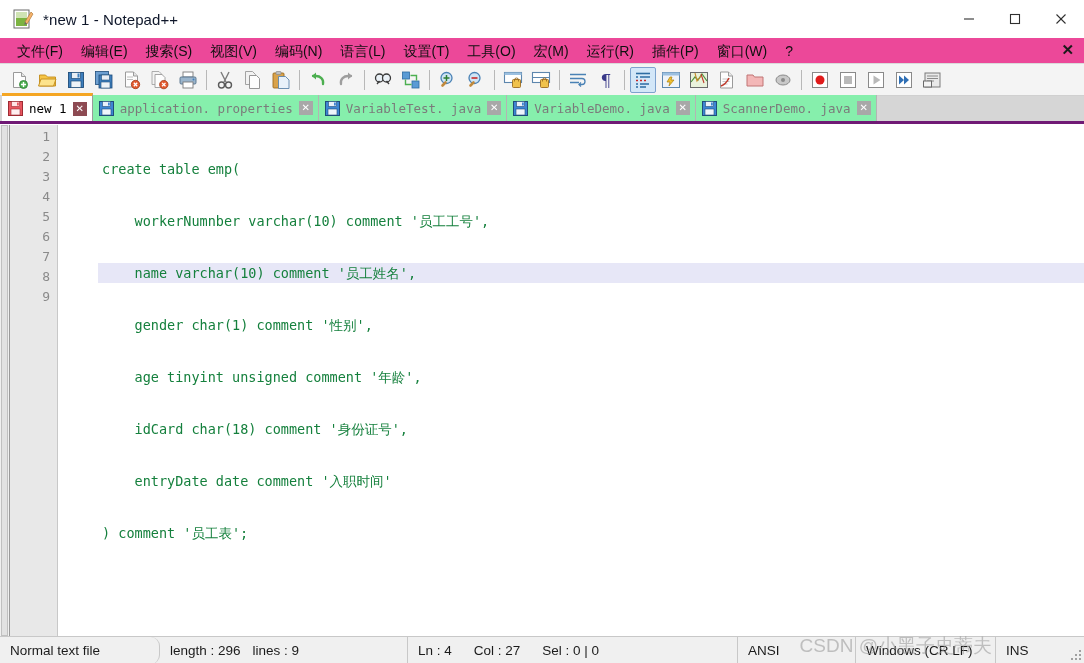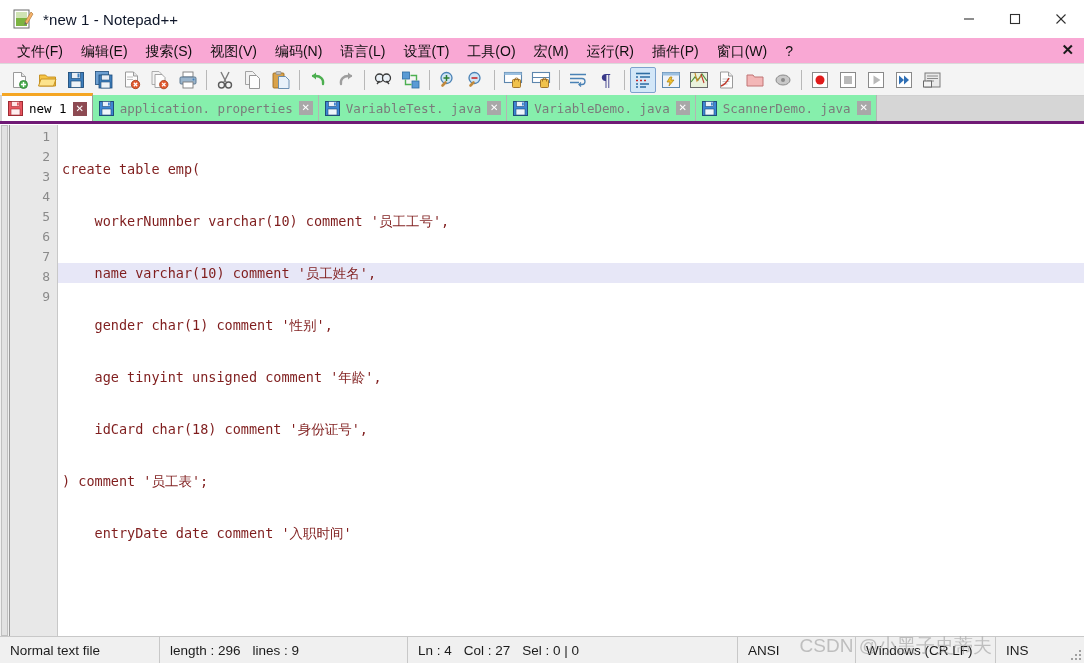--- a/index.html
+++ b/index.html
@@ -50,21 +50,21 @@
     display: flex; align-items: center; justify-content: center;
     cursor: default;
   }
 
   
   .menubar {
     height: 26px;
     flex: 0 0 26px;
     display: flex;
     align-items: flex-end;
-    background: #f9a8d4;
+    background: #ec4899;
     padding-left: 8px;
     position: relative;
     border-bottom: 1px solid #dadada;
   }
   .menu-item {
     font-size: 14px;
     color: #101010;
     padding: 3px 9px;
     white-space: nowrap;
     cursor: default;
@@ -199,24 +199,25 @@
   .gutter .ln {
     height: 20px;
     line-height: 20px;
     padding-right: 7px;
   }
   .code {
     flex: 1 1 auto;
     padding-top: 2px;
     font-family: "DejaVu Sans Mono", monospace;
     font-size: 13.5px;
-    color: #7f1d1d;
+    color: #15803d;
     white-space: pre;
     overflow: hidden;
     position: relative;
+    padding-left: 40px;
   }
   .code .line {
     height: 20px;
     line-height: 20px;
     padding-left: 4px;
   }
   .code .line.hl { background: #e7e7f7; }
 
   
   .statusbar {
@@ -231,23 +232,23 @@
     position: relative;
   }
   .sb-cell {
     height: 27px;
     display: flex;
     align-items: center;
     padding: 0 10px;
     border-right: 1px solid #c8c8c8;
     white-space: nowrap;
   }
-  .sb-cell.doc { width: 160px; }
+  .sb-cell.doc { width: 160px; border-radius: 9px; }
   .sb-cell.len { width: 248px; gap: 12px; }
-  .sb-cell.pos { width: 330px; gap: 12px; }
+  .sb-cell.pos { width: 330px; gap: 22px; }
   .sb-cell.eol { width: 140px; }
   .sb-cell.enc { width: 118px; }
   .sb-cell.ins { border-right: none; }
   .sb-grip {
     position: absolute;
     right: 3px; bottom: 3px;
     width: 12px; height: 12px;
   }
   .sb-grip i {
     position: absolute;
@@ -657,22 +658,22 @@
       <div class="ln">9</div>
     </div>
 
     <div class="code">
       <div class="line">create table emp(</div>
       <div class="line">    workerNumnber varchar(10) comment '员工工号',</div>
       <div class="line hl">    name varchar(10) comment '员工姓名',</div>
       <div class="line">    gender char(1) comment '性别',</div>
       <div class="line">    age tinyint unsigned comment '年龄',</div>
       <div class="line">    idCard char(18) comment '身份证号',</div>
+      <div class="line">    entryDate date comment '入职时间'</div>
       <div class="line">) comment '员工表';</div>
-      <div class="line">    entryDate date comment '入职时间'</div>
     </div>
   </div>
 
   <div class="statusbar">
     <div class="sb-cell doc">Normal text file</div>
     <div class="sb-cell len">
       <span>length : 296</span>
       <span>lines : 9</span>
     </div>
     <div class="sb-cell pos">

